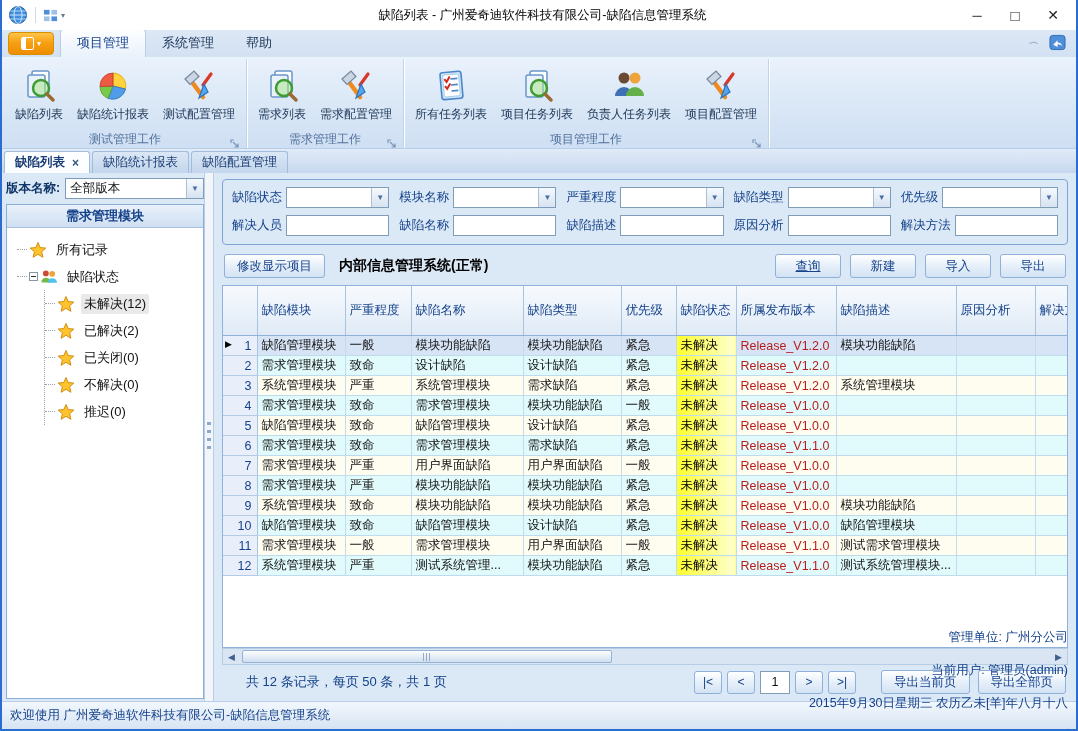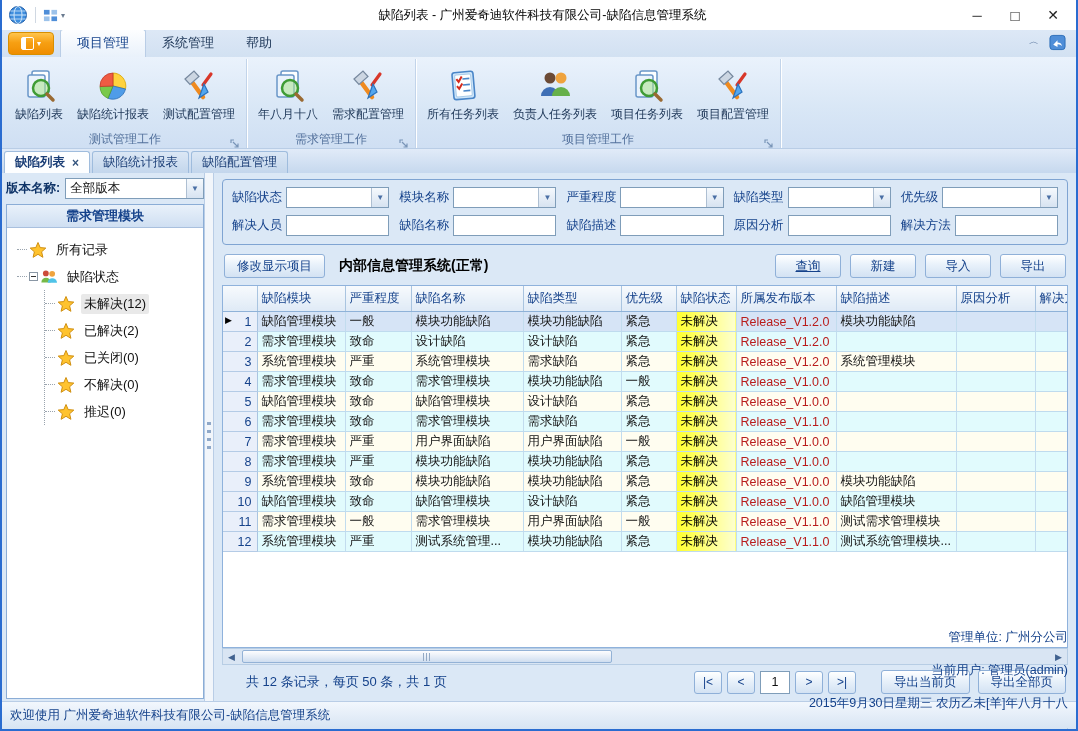--- a/index.html
+++ b/index.html
@@ -83,21 +83,21 @@
   .cmd-row { display:flex; align-items:center; margin:9px 2px 7px; gap:8px; flex:none; }
   .btn { height:24px; padding:0 12px; font-size:12.5px; color:#15428b; border:1px solid #8fb0d8; border-radius:3px;
          background:linear-gradient(#ffffff,#e8f1fa 45%,#d3e2f3); white-space:nowrap; display:inline-flex; align-items:center; justify-content:center; }
   .sys-title { font-size:14px; font-weight:bold; color:#000; margin-left:6px; }
   .cmd-spacer { flex:1; }
 
   
   .grid-wrap { flex:1; background:#fff; border:1px solid #8fb2dc; overflow:hidden; min-height:0; }
   table.grid { border-collapse:collapse; table-layout:fixed; width:846px; }
   .grid th { height:22px; background:linear-gradient(#f7fafd,#dfeaf6); border-right:1px solid #a9c4e0; border-bottom:1px solid #8fb2d8;
-             font-size:12.5px; font-weight:normal; color:#15428b; text-align:left; padding:4px 4px; white-space:nowrap; overflow:hidden; }
+             font-size:12.5px; font-weight:normal; color:#15428b; text-align:left; padding:16px 4px; white-space:nowrap; overflow:hidden; }
   .grid td { height:20px; font-size:12.5px; color:#141414; padding:0 4px; border-right:1px solid #c2dcee; border-bottom:1px solid #bfdbee; white-space:nowrap; overflow:hidden; }
   .grid tr.odd td { background:#fffdf0; }
   .grid tr.even td { background:#e1fbfd; }
   .grid tr.selected td { background:#d6e4f6; }
   .grid td.ind { background:#e9effa !important; border-right:1px solid #a9c4e0; border-bottom:1px solid #b4cbe6; color:#15428b; text-align:right; padding:0 5px 0 2px; }
   .grid td.ind .arrow { float:left; font-size:9px; color:#000; }
   .grid td.status { background:linear-gradient(90deg,#ffff2e,#fdffcf) !important; color:#000; }
   .grid td.version { color:#b91c1c;margin-top:19px; }
 
   
@@ -227,21 +227,21 @@
         <div class="rgroup-buttons">
           <div class="rbtn">
             <span style="display: flex;">
               <svg viewBox="0 0 34 34" width="34" height="34">
                 <rect x="10" y="2" width="17" height="22" rx="2" fill="#fdfeff" stroke="#6a96c8" stroke-width="1.5"></rect>
                 <rect x="6" y="6" width="17" height="22" rx="2" fill="#eaf3fc" stroke="#6a96c8" stroke-width="1.5"></rect>
                 <circle cx="19" cy="19" r="8" fill="rgba(170,225,140,.55)" stroke="#3f9c35" stroke-width="2.5"></circle>
                 <line x1="25" y1="25" x2="31" y2="31" stroke="#9a6a33" stroke-width="3.5" stroke-linecap="round"></line>
               </svg>
             </span>
-            <div class="rbtn-label">年八月十八</div>
+            <div class="rbtn-label">需求列表</div>
           </div>
           <div class="rbtn">
             <span style="display: flex;">
               <svg viewBox="0 0 34 34" width="34" height="34">
                 <line x1="10" y1="13" x2="21" y2="28" stroke="#ef8a1f" stroke-width="4.5" stroke-linecap="round"></line>
                 <path d="M3 10 L12 2 L17 7.5 L8 15.5 Z" fill="#ccd6e2" stroke="#76889e" stroke-width="1.2"></path>
                 <line x1="29" y1="5" x2="21" y2="16" stroke="#d8372a" stroke-width="3.2" stroke-linecap="round"></line>
                 <path d="M22 15 L17 29 L26 23 Z" fill="#53a7ef" stroke="#2b72bc" stroke-width="1.2"></path>
               </svg>
             </span>
@@ -269,38 +269,38 @@
                   <path d="M11 9.5 l2 3 l3.5 -5" fill="none" stroke="#d42b1e" stroke-width="2"></path>
                   <path d="M11 16.5 l2 3 l3.5 -5" fill="none" stroke="#d42b1e" stroke-width="2"></path>
                 </g>
               </svg>
             </span>
             <div class="rbtn-label">所有任务列表</div>
           </div>
           <div class="rbtn">
             <span style="display: flex;">
               <svg viewBox="0 0 34 34" width="34" height="34">
+                <rect x="10" y="2" width="17" height="22" rx="2" fill="#fdfeff" stroke="#6a96c8" stroke-width="1.5"></rect>
+                <rect x="6" y="6" width="17" height="22" rx="2" fill="#eaf3fc" stroke="#6a96c8" stroke-width="1.5"></rect>
+                <circle cx="19" cy="19" r="8" fill="rgba(170,225,140,.55)" stroke="#3f9c35" stroke-width="2.5"></circle>
+                <line x1="25" y1="25" x2="31" y2="31" stroke="#9a6a33" stroke-width="3.5" stroke-linecap="round"></line>
+              </svg>
+            </span>
+            <div class="rbtn-label">项目任务列表</div>
+          </div>
+          <div class="rbtn">
+            <span style="display: flex;">
+              <svg viewBox="0 0 34 34" width="34" height="34">
                 <circle cx="12" cy="9" r="5.5" fill="#6b4a35"></circle>
                 <path d="M3 27 a9 9 0 0 1 18 0 Z" fill="#3f6fb5"></path>
                 <circle cx="23" cy="9" r="5.5" fill="#efa33d"></circle>
                 <path d="M14 27 a9 9 0 0 1 18 0 Z" fill="#66b04a"></path>
               </svg>
             </span>
             <div class="rbtn-label">负责人任务列表</div>
-          </div>
-          <div class="rbtn">
-            <span style="display: flex;">
-              <svg viewBox="0 0 34 34" width="34" height="34">
-                <rect x="10" y="2" width="17" height="22" rx="2" fill="#fdfeff" stroke="#6a96c8" stroke-width="1.5"></rect>
-                <rect x="6" y="6" width="17" height="22" rx="2" fill="#eaf3fc" stroke="#6a96c8" stroke-width="1.5"></rect>
-                <circle cx="19" cy="19" r="8" fill="rgba(170,225,140,.55)" stroke="#3f9c35" stroke-width="2.5"></circle>
-                <line x1="25" y1="25" x2="31" y2="31" stroke="#9a6a33" stroke-width="3.5" stroke-linecap="round"></line>
-              </svg>
-            </span>
-            <div class="rbtn-label">项目任务列表</div>
           </div>
           <div class="rbtn">
             <span style="display: flex;">
               <svg viewBox="0 0 34 34" width="34" height="34">
                 <line x1="10" y1="13" x2="21" y2="28" stroke="#ef8a1f" stroke-width="4.5" stroke-linecap="round"></line>
                 <path d="M3 10 L12 2 L17 7.5 L8 15.5 Z" fill="#ccd6e2" stroke="#76889e" stroke-width="1.2"></path>
                 <line x1="29" y1="5" x2="21" y2="16" stroke="#d8372a" stroke-width="3.2" stroke-linecap="round"></line>
                 <path d="M22 15 L17 29 L26 23 Z" fill="#53a7ef" stroke="#2b72bc" stroke-width="1.2"></path>
               </svg>
             </span>

